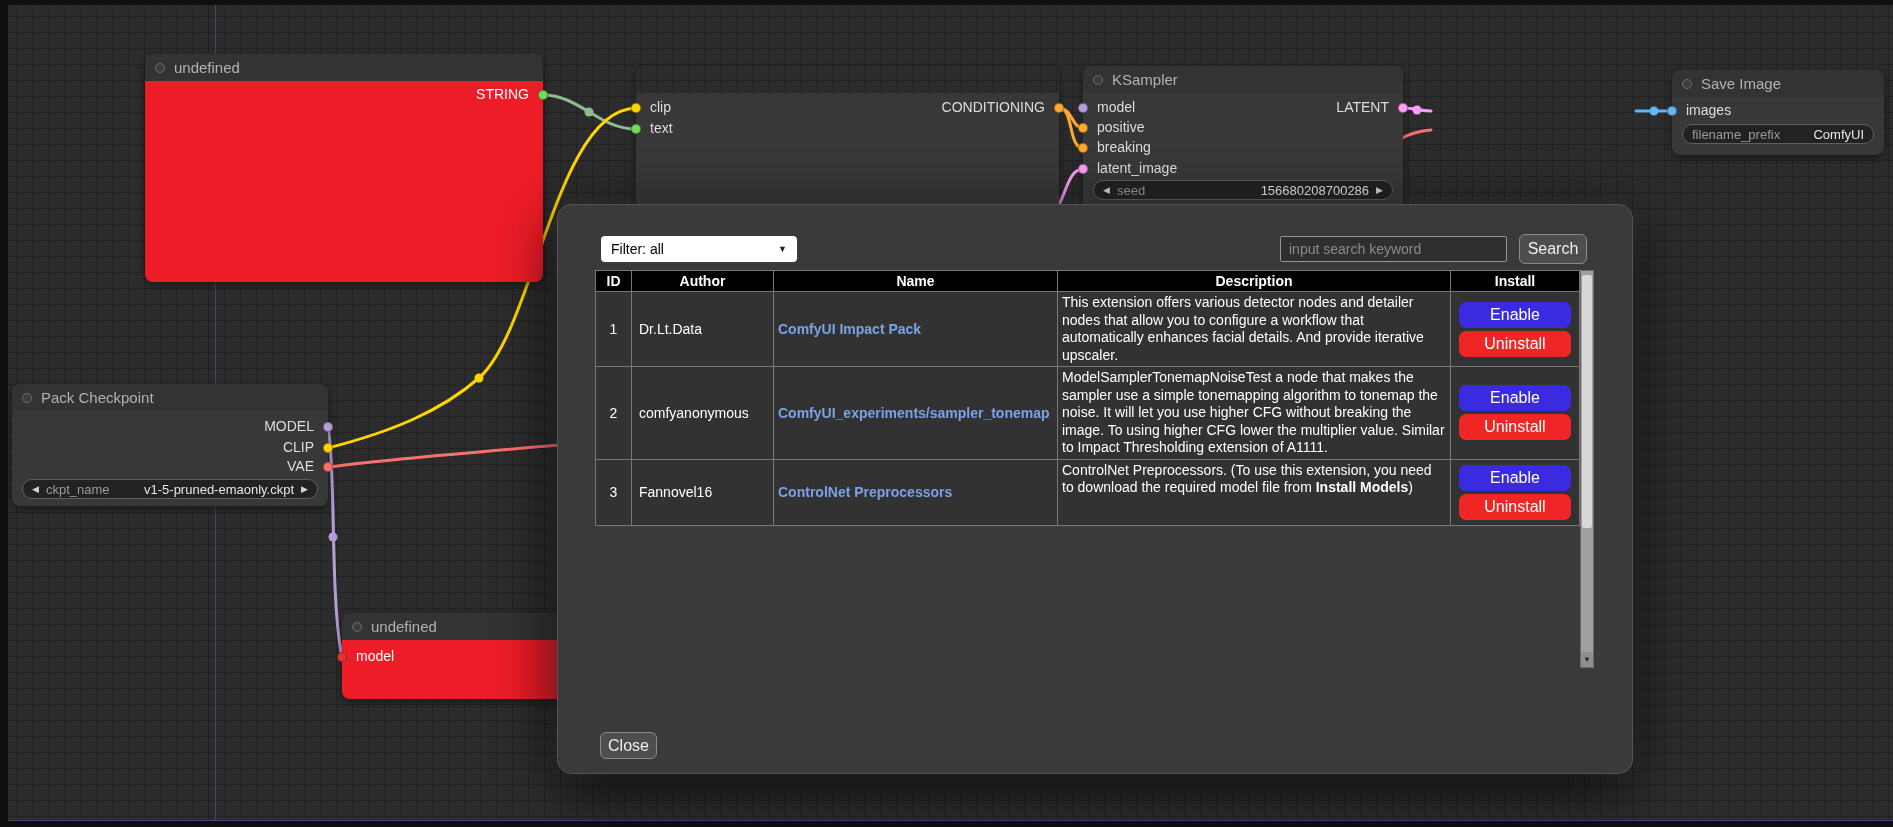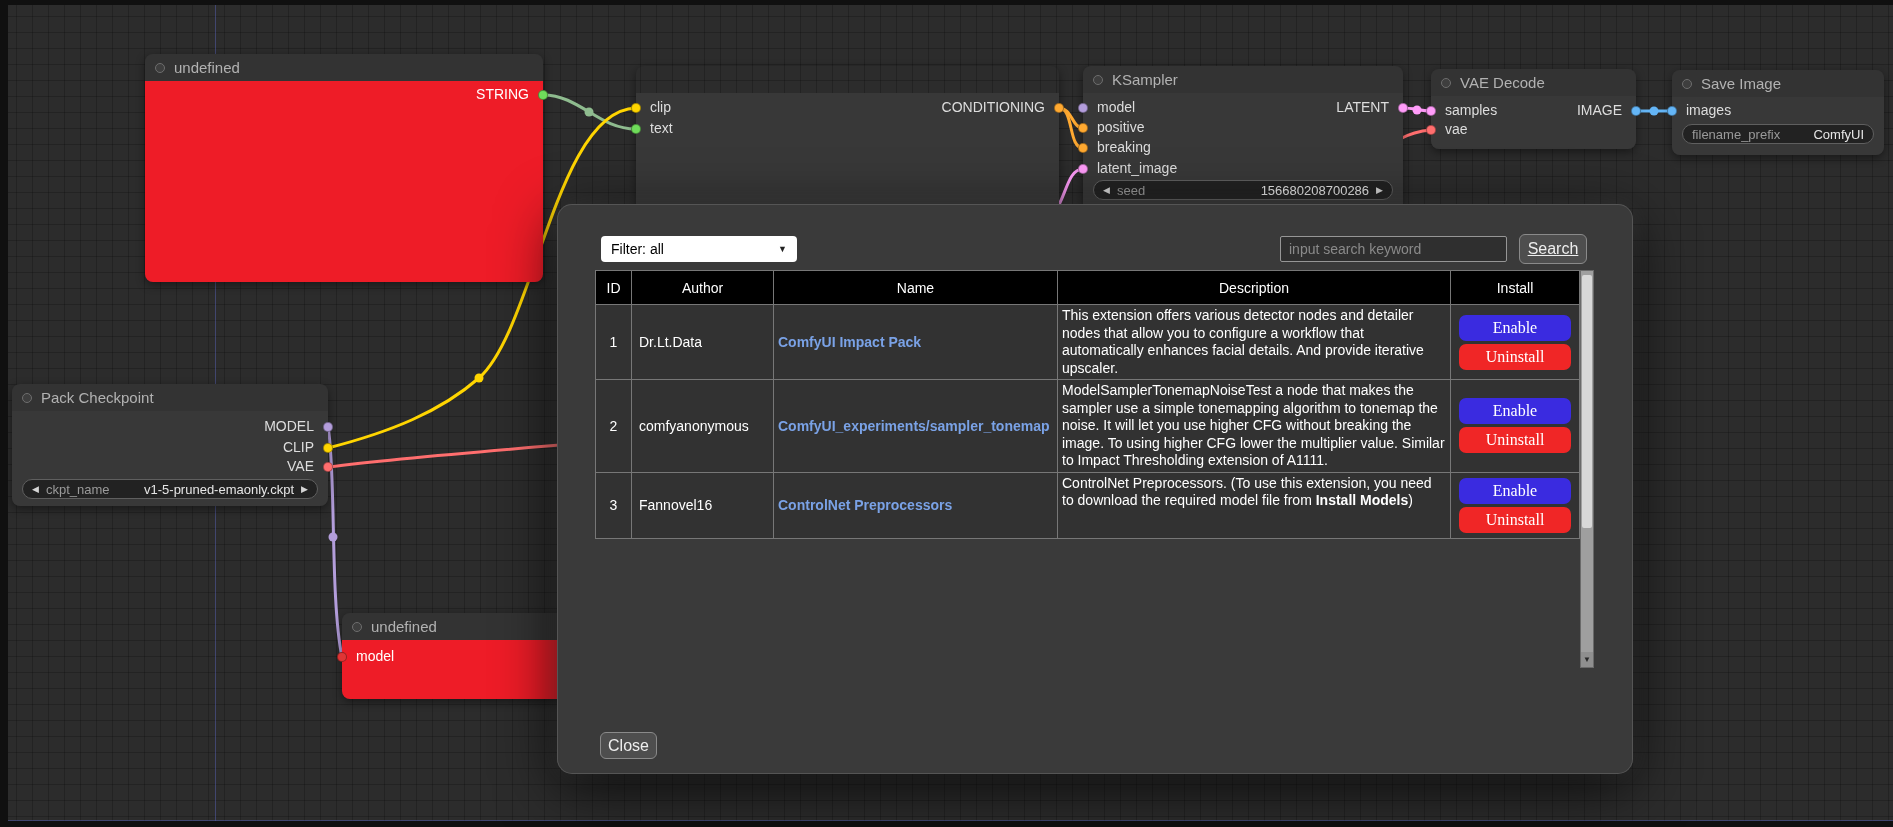--- a/index.html
+++ b/index.html
@@ -44,34 +44,34 @@
     box-shadow:0 0 0 1px #555, 0 0 22px 2px rgba(255,255,255,0.06), 0 14px 60px rgba(0,0,0,0.8);}
   .filter-select{position:absolute;left:43px;top:31px;width:196px;height:26px;background:#ffffff;
     color:#000000;border-radius:4px;display:flex;align-items:center;padding:0 10px;font-size:14px;cursor:pointer;}
   .filter-select .caret{margin-left:auto;font-size:9px;color:#222;}
   .search-input{position:absolute;left:722px;top:31px;width:227px;height:26px;background:#2f2f2f;
     border:1px solid #969696;border-radius:2px;color:#cccccc;font-size:14px;padding:0 8px;
     font-family:"Liberation Sans", sans-serif;}
   .search-input::placeholder{color:#8a8a8a;}
   .gray-btn{background:#4e4e4e;border:1px solid #8a8a8a;border-radius:6px;color:#eeeeee;
     font-size:16px;cursor:pointer;font-family:"Liberation Sans", sans-serif;}
-  .search-btn{position:absolute;left:961px;top:29px;width:68px;height:30px;text-decoration:underline;}
+  .search-btn{position:absolute;left:961px;top:29px;width:68px;height:30px;}
   .close-btn{position:absolute;left:42px;top:527px;width:57px;height:27px;}
   .ext-table{position:absolute;left:37px;top:65px;width:984px;border-collapse:collapse;
     table-layout:fixed;font-size:14px;color:#ffffff;background:#323232;}
-  .ext-table th{background:#000000;color:#ffffff;font-weight:normal;height:34px;
+  .ext-table th{background:#000000;color:#ffffff;font-weight:bold;height:21px;
     border:1px solid #777777;text-align:center;font-size:14px;}
   .ext-table td{border:1px solid #777777;padding:2px 4px;vertical-align:middle;}
   td.c-id{text-align:center;}
   td.c-author{padding-left:7px;}
   td.c-name a{color:#7aa2e6;font-weight:bold;text-decoration:none;cursor:pointer;}
   td.c-desc{vertical-align:top;line-height:1.25;}
   td.c-install{text-align:center;}
   .btn-enable,.btn-uninstall{display:block;width:112px;height:26px;margin:3px auto;border:none;
-    border-radius:7px;color:#ffffff;font-size:16px;cursor:pointer;font-family:Liberation Serif, serif;}
+    border-radius:7px;color:#ffffff;font-size:16px;cursor:pointer;font-family:Liberation Sans, sans-serif;}
   .btn-enable{background:#3a2be0;}
   .btn-uninstall{background:#f02626;}
   .sb-track{position:absolute;left:1022px;top:65px;width:14px;height:398px;background:#9f9f9f;
     border:1px solid #6a6a6a;}
   .sb-thumb{position:absolute;left:1px;top:4px;width:10px;height:253px;background:#d8d8d8;border-radius:2px;cursor:pointer;}
   .sb-down{position:absolute;left:0;bottom:0;width:12px;height:15px;background:#8f8f8f;
     display:flex;align-items:center;justify-content:center;font-size:8px;color:#2a2a2a;cursor:pointer;}
 </style>
 </head>
 <body>
@@ -149,37 +149,20 @@
       <span class="plabel in">latent_image</span>
     </div>
     <div class="widget" style="top:114px;">
       <span class="warrow">◀</span>
       <span class="wlabel">seed</span>
       <span class="wvalue">156680208700286</span>
       <span class="warrow">▶</span>
     </div>
   </div>
 
-  <div class="node" style="left:1431px;top:69px;width:205px;height:80px;">
-    <div class="ntitle">
-      <span class="ndot"></span>
-      <span>VAE Decode</span>
-    </div>
-    <div class="nbody"></div>
-    <div class="port" style="top:42px;">
-      <span class="pdot in c-latent"></span>
-      <span class="plabel in">samples</span>
-      <span class="plabel out">IMAGE</span>
-      <span class="pdot out c-image"></span>
-    </div>
-    <div class="port" style="top:61px;">
-      <span class="pdot in c-vae"></span>
-      <span class="plabel in">vae</span>
-    </div>
-  </div>
 
   <div class="node" style="left:1672px;top:70px;width:212px;height:85px;">
     <div class="ntitle">
       <span class="ndot"></span>
       <span>Save Image</span>
     </div>
     <div class="nbody"></div>
     <div class="port" style="top:41px;">
       <span class="pdot in c-image"></span>
       <span class="plabel in">images</span>

